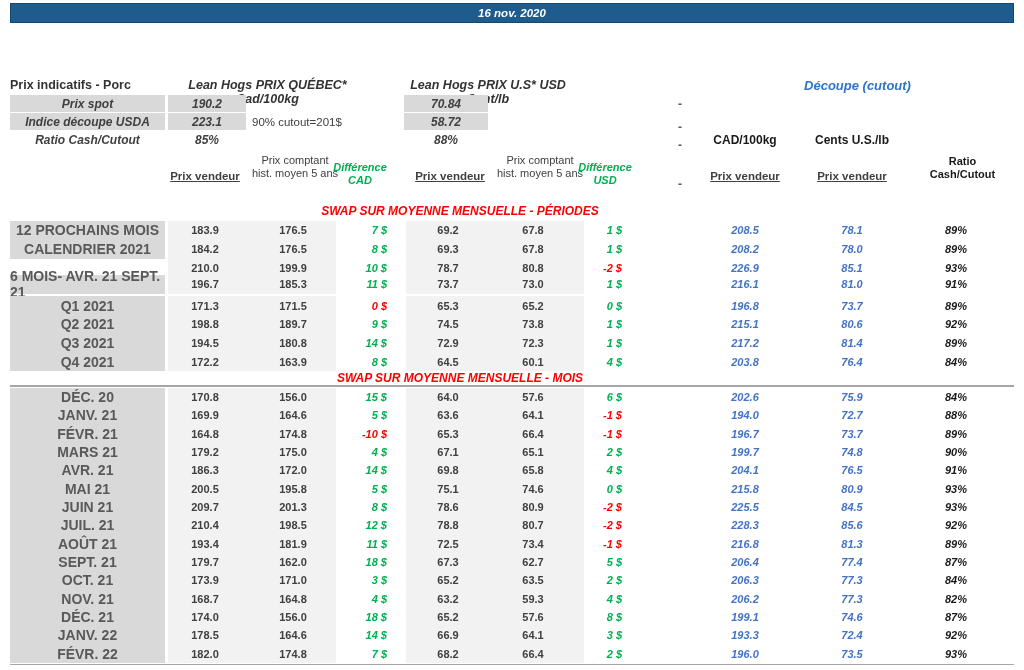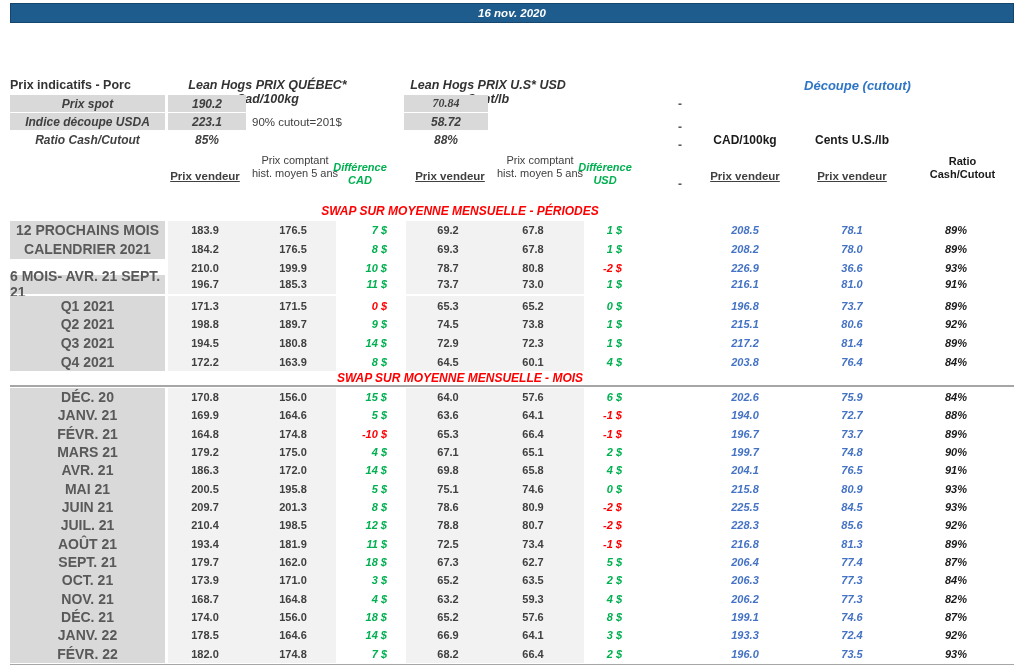--- a/index.html
+++ b/index.html
@@ -66,21 +66,21 @@
   <div class="abs h-title-it" style="left:160px;top:78px;width:215px;">Lean Hogs PRIX QUÉBEC* Cad/100kg</div>
   <div class="abs h-title-it" style="left:398px;top:78px;width:180px;">Lean Hogs PRIX U.S* USD Cent/lb</div>
   <div class="abs h-title-blue" style="left:795px;top:78px;width:125px;">Découpe (cutout)</div>
 
   <div class="abs gcell" style="left:10px;top:95px;width:155px;height:17px;">
     <span class="h-label">Prix spot</span>
   </div>
   <div class="abs gcell" style="left:168px;top:95px;width:78px;height:17px;">
     <span class="h-val">190.2</span>
   </div>
-  <div class="abs gcell" style="left:404px;top:95px;width:84px;height:17px;font-family:Liberation Serif, serif;">
+  <div class="abs gcell" style="left:404px;top:95px;width:84px;height:17px;">
     <span class="h-val">70.84</span>
   </div>
 
   <div class="abs gcell" style="left:10px;top:113px;width:155px;height:17px;">
     <span class="h-label">Indice découpe USDA</span>
   </div>
   <div class="abs gcell" style="left:168px;top:113px;width:78px;height:17px;">
     <span class="h-val">223.1</span>
   </div>
   <div class="abs plain" style="left:252px;top:116px;width:140px;">90% cutout=201$</div>
@@ -149,21 +149,21 @@
       <div class="row" style="top: 37.6px; height: 18.8px;">
         <div class="band b1"></div>
         <div class="band b2"></div>
         <div class="cell c-cadv">210.0</div>
         <div class="cell c-cadh">199.9</div>
         <div class="cell c-dcad diff pos">10 $</div>
         <div class="cell c-usdv">78.7</div>
         <div class="cell c-usdh">80.8</div>
         <div class="cell c-dusd diff neg">-2 $</div>
         <div class="cell c-ccad">226.9</div>
-        <div class="cell c-cus">36.6</div>
+        <div class="cell c-cus">85.1</div>
         <div class="cell c-ratio">93%</div>
       </div>
       <div class="row" style="top: 54px; height: 18.8px;">
         <div class="band b1"></div>
         <div class="band b2"></div>
         <div class="cell c-label">6 MOIS- AVR. 21 SEPT. 21</div>
         <div class="cell c-cadv">196.7</div>
         <div class="cell c-cadh">185.3</div>
         <div class="cell c-dcad diff pos">11 $</div>
         <div class="cell c-usdv">73.7</div>

